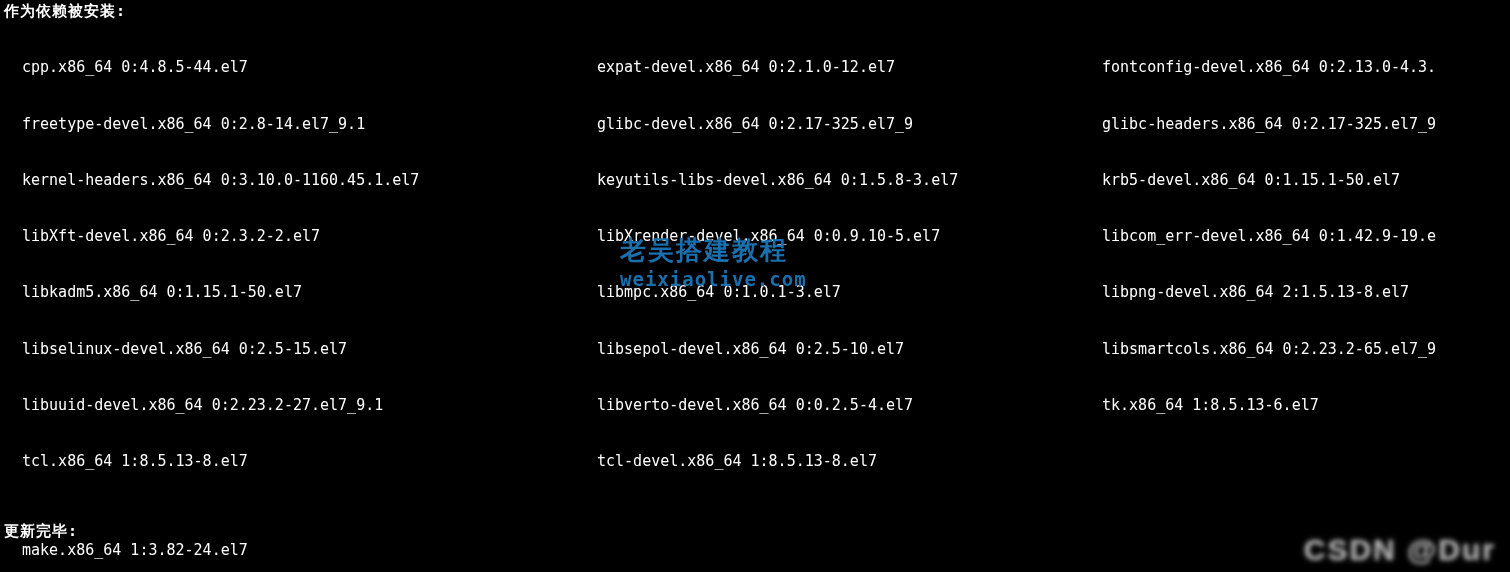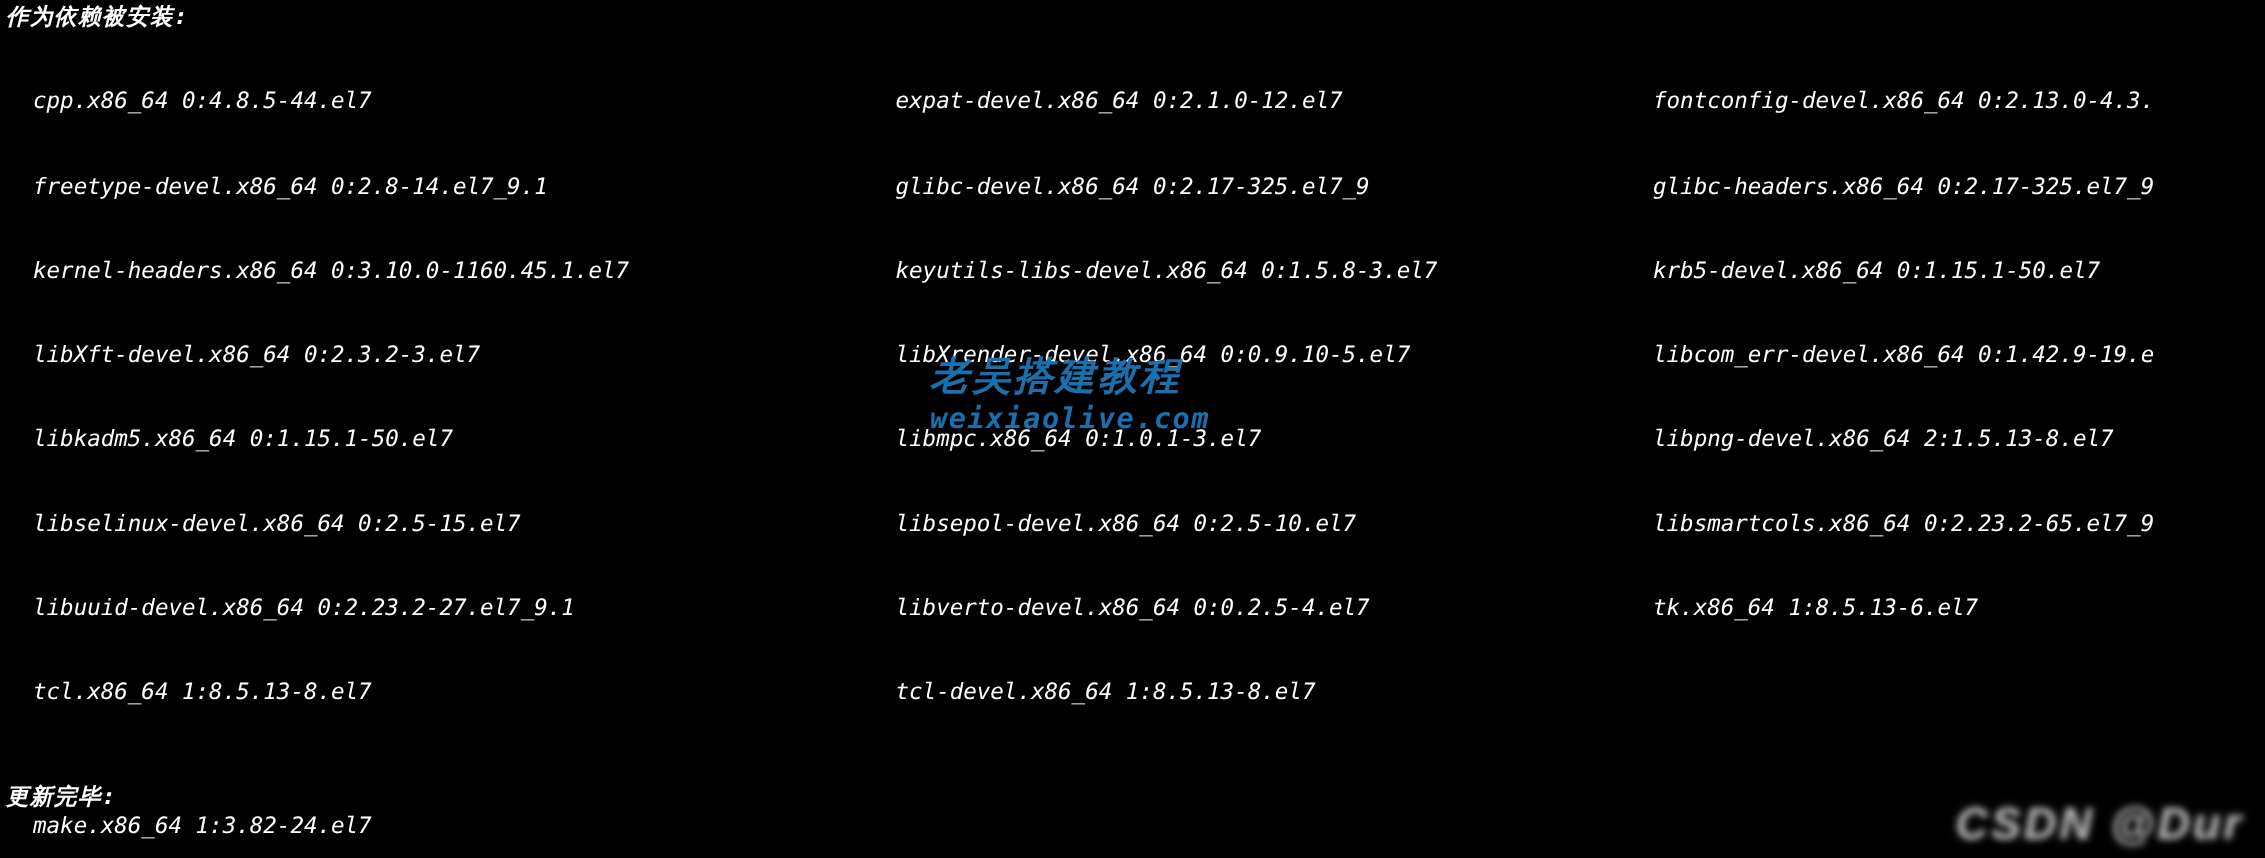--- a/index.html
+++ b/index.html
@@ -1,16 +1,16 @@
 <!DOCTYPE html>
 <html><head>
 <meta charset="utf-8">
 <style>
   html,body{margin:0;padding:0;background:#000;color:#fff;font-family:"DejaVu Sans Mono","Courier New",monospace;font-size:15px;line-height:1.25;}
-  .terminal{position:relative;width:1510px;height:572px;box-sizing:border-box;padding:2px 8px 4px 4px;overflow:hidden;font-style:italic;}
+  .terminal{position:relative;width:1510px;height:572px;box-sizing:border-box;padding:2px 8px 4px 4px;overflow:hidden;}
   .header{font-weight:bold;letter-spacing:1px;}
   .indent{padding-left:18px;}
   .columns{display:flex;gap:0;}
   .col{white-space:pre;}
   .col1{flex:0 0 575px;}
   .col2{flex:0 0 505px;}
   .col3{flex:1 1 auto;}
   .block{margin-top:0;}
   .sp{height:14px;}
   .watermark{position:absolute;left:620px;text-align:left;pointer-events:none;}
@@ -23,21 +23,21 @@
 
 <div class="terminal">
 
   <div class="block">
     <div class="header">作为依赖被安装:</div>
     <div class="columns indent">
       <div class="col col1">
         <div>cpp.x86_64 0:4.8.5-44.el7</div>
         <div>freetype-devel.x86_64 0:2.8-14.el7_9.1</div>
         <div>kernel-headers.x86_64 0:3.10.0-1160.45.1.el7</div>
-        <div>libXft-devel.x86_64 0:2.3.2-3.el7</div>
+        <div>libXft-devel.x86_64 0:2.3.2-2.el7</div>
         <div>libkadm5.x86_64 0:1.15.1-50.el7</div>
         <div>libselinux-devel.x86_64 0:2.5-15.el7</div>
         <div>libuuid-devel.x86_64 0:2.23.2-27.el7_9.1</div>
         <div>tcl.x86_64 1:8.5.13-8.el7</div>
       </div>
       <div class="col col2">
         <div>expat-devel.x86_64 0:2.1.0-12.el7</div>
         <div>glibc-devel.x86_64 0:2.17-325.el7_9</div>
         <div>keyutils-libs-devel.x86_64 0:1.5.8-3.el7</div>
         <div>libXrender-devel.x86_64 0:0.9.10-5.el7</div>

